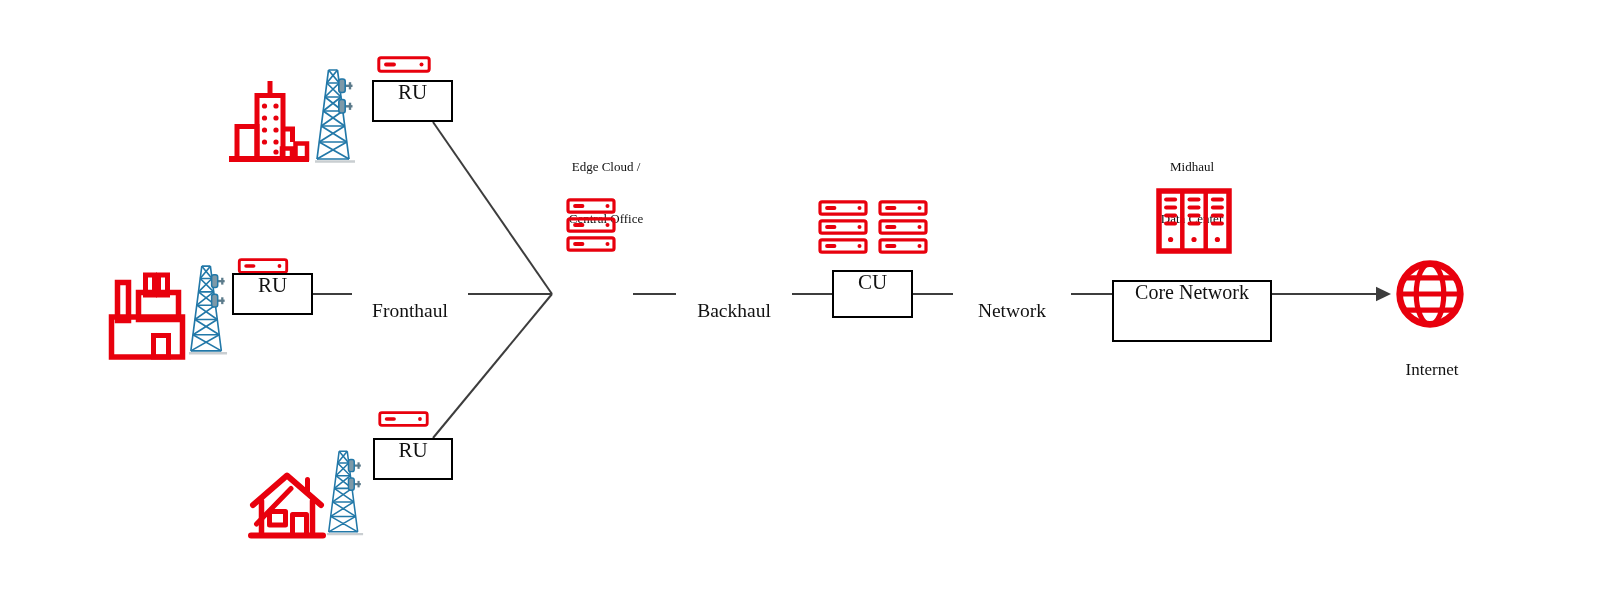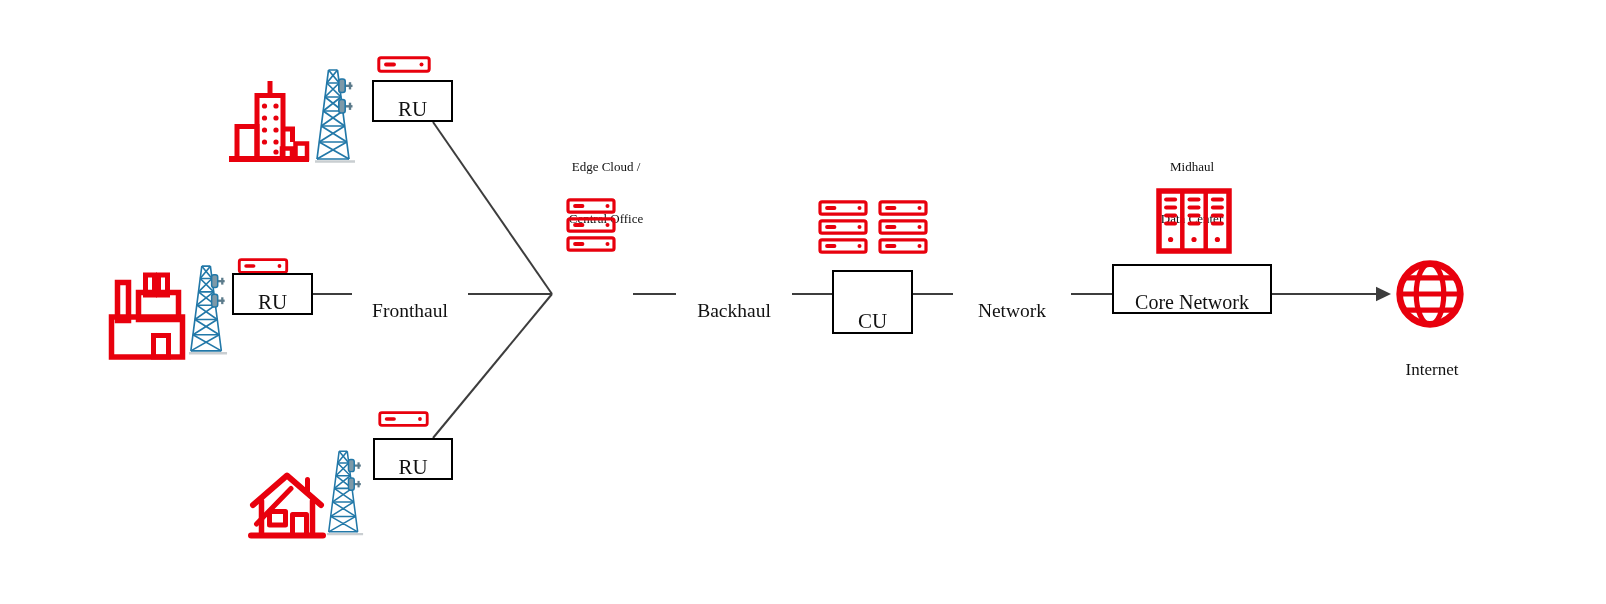--- a/index.html
+++ b/index.html
@@ -13,21 +13,21 @@
     font-family:"Liberation Serif","DejaVu Serif",serif;color:#111;overflow:hidden;
   }
   .abs{position:absolute;}
   svg.icon{display:block;}
   .red-icon{color:var(--icon-red);}
   .blue-icon{color:var(--tower-blue);}
   .wires line, .wires path{stroke:var(--wire);stroke-width:2;fill:none;}
   .wires polygon{fill:var(--wire);stroke:none;}
   .node-box{
     position:absolute;background:#fff;border:2px solid #000;
-    display:flex;align-items:flex-end;justify-content:center;
+    display:flex;align-items:flex-start;justify-content:center;
     font-size:21px;line-height:1;box-sizing:border-box;
   }
   .caption{
     position:absolute;text-align:center;font-size:13px;line-height:26px;white-space:pre-line;
   }
   .haul{
     position:absolute;text-align:center;font-size:19.5px;line-height:22px;margin-top:16px;
   }
   .internet-label{
     position:absolute;text-align:center;font-size:17px;
@@ -219,32 +219,32 @@
   <svg class="icon red-icon abs" style="left:566px;top:198px" width="50" height="54">
       <use href="#sym-servers"></use>
     </svg>
 
   <svg class="icon red-icon abs" style="left:818px;top:200px" width="50" height="54">
       <use href="#sym-servers"></use>
     </svg>
   <svg class="icon red-icon abs" style="left:878px;top:200px" width="50" height="54">
       <use href="#sym-servers"></use>
     </svg>
-  <div class="node-box" style="left:832px;top:270px;width:81px;height:64px">
+  <div class="node-box" style="left:832px;top:270px;width:81px;height:48px">
     <span>CU</span>
   </div>
 
   <div class="caption" style="left:1092px;top:128px;width:200px">
     <span>Midhaul</span><br>
     <span>Data Center</span>
   </div>
   <svg class="icon red-icon abs" style="left:1156px;top:188px" width="76" height="66">
       <use href="#sym-datacenter"></use>
     </svg>
-  <div class="node-box" style="left:1112px;top:264px;width:160px;height:50px;font-size:20px">
+  <div class="node-box" style="left:1112px;top:280px;width:160px;height:62px;font-size:20px">
     <span>Core Network</span>
   </div>
 
   <div class="haul" style="left:335px;top:284px;width:150px">
     <span>Fronthaul</span>
   </div>
   <div class="haul" style="left:659px;top:284px;width:150px">
     <span>Backhaul</span>
   </div>
   <div class="haul" style="left:937px;top:284px;width:150px">

